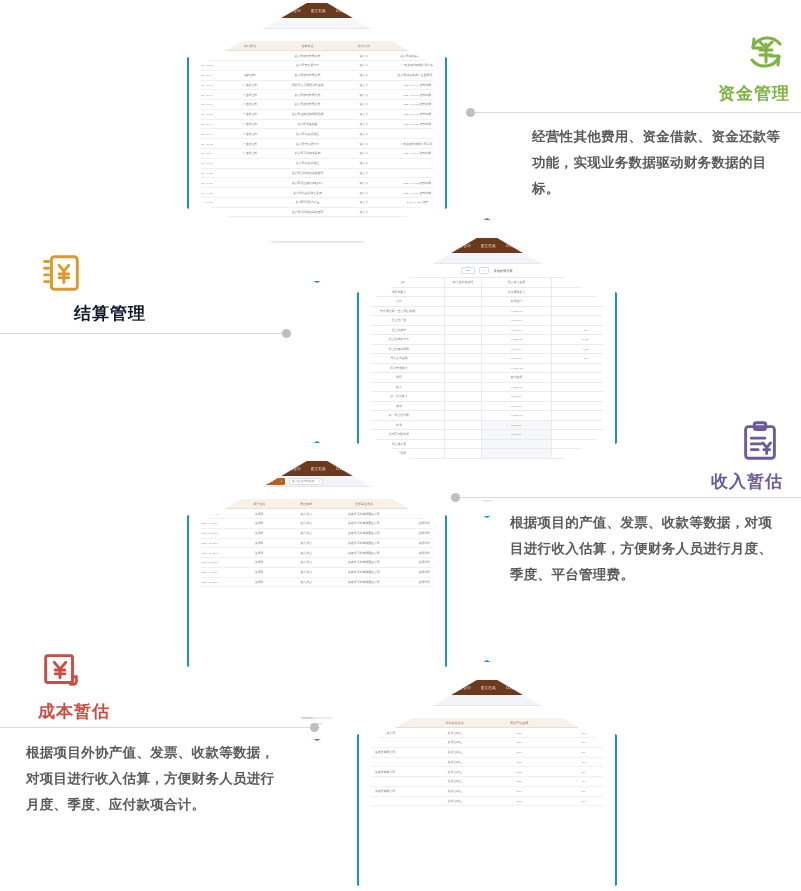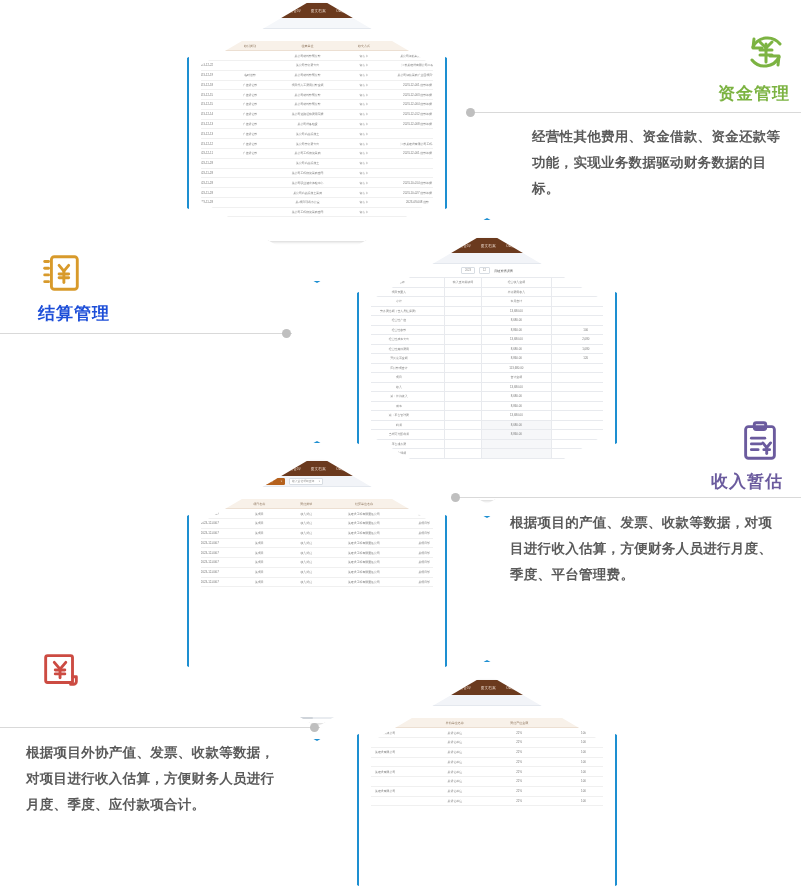--- a/index.html
+++ b/index.html
@@ -3,21 +3,21 @@
 <meta charset="utf-8">
 <style>
   * { box-sizing: border-box; margin:0; padding:0; }
   html,body{ background:#ffffff; }
   body{
     width:801px; height:891px;
     position:relative; overflow:hidden;
     font-family:"Liberation Sans","DejaVu Sans",sans-serif;
   }
 
-  .stage{ position:absolute; inset:0; }
+  .stage{ position:absolute; inset:0;font-family:Liberation Serif, serif; }
 
   
   .hexblock{ position:absolute; width:260px; height:300px; }
   .hexframe{
     position:absolute; inset:0;
     border:2px solid #1d8fd1;
     clip-path:polygon(50% 0%,100% 25%,100% 75%,50% 100%,0% 75%,0% 25%);
     background:transparent;
   }
   .hexframe .inner{
@@ -472,21 +472,21 @@
         <line x1="7" y1="12" x2="11" y2="12"></line>
         <line x1="7" y1="19" x2="11" y2="19"></line>
         <line x1="7" y1="26" x2="11" y2="26"></line>
         <line x1="7" y1="33" x2="11" y2="33"></line>
         <polyline points="22,16 27,22 32,16"></polyline>
         <line x1="27" y1="22" x2="27" y2="34"></line>
         <line x1="22" y1="25" x2="32" y2="25"></line>
         <line x1="22" y1="29" x2="32" y2="29"></line>
       </svg>
     </span>
-    <div class="ptitle" style="color:#1d4ed8;">结算管理</div>
+    <div class="ptitle" style="color:#0f172a;margin-left:36px;">结算管理</div>
   </div>
   <div class="rule" style="left:0px; top:333px; width:292px;"></div>
   <div class="dot" style="left:282px; top:329px;"></div>
 
   <div class="hexblock" style="left:187px; top:441px;">
     <div class="hexframe">
         <div class="inner"></div>
       </div>
     <div class="hexshot">
       <div class="shot tall">
@@ -694,20 +694,21 @@
     <span class="picon">
       <svg width="46" height="46" viewBox="0 0 48 48" fill="none" stroke="#cc4b42" stroke-width="3" stroke-linecap="round" stroke-linejoin="round">
         <path d="M10 8 h24 a2 2 0 0 1 2 2 v26 h-26 a2 2 0 0 1 -2 -2 v-24 a2 2 0 0 1 2 -2 z"></path>
         <path d="M36 30 h4 v5 a3 3 0 0 1 -3 3 h-3"></path>
         <polyline points="17,15 23,22 29,15"></polyline>
         <line x1="23" y1="22" x2="23" y2="31"></line>
         <line x1="18" y1="23" x2="28" y2="23"></line>
         <line x1="18" y1="27" x2="28" y2="27"></line>
       </svg>
     </span>
+    <div class="ptitle" style="color:#cc4b42;">成本暂估</div>
   </div>
   <div class="rule" style="left:0px; top:727px; width:320px;"></div>
   <div class="dot" style="left:310px; top:723px;"></div>
   <div class="panel" style="left:26px; top:740px; width:258px;">
     <div class="pbody">根据项目外协产值、发票、收款等数据，对项目进行收入估算，方便财务人员进行月度、季度、应付款项合计。</div>
   </div>
 
 </div>
 
 </body></html>

